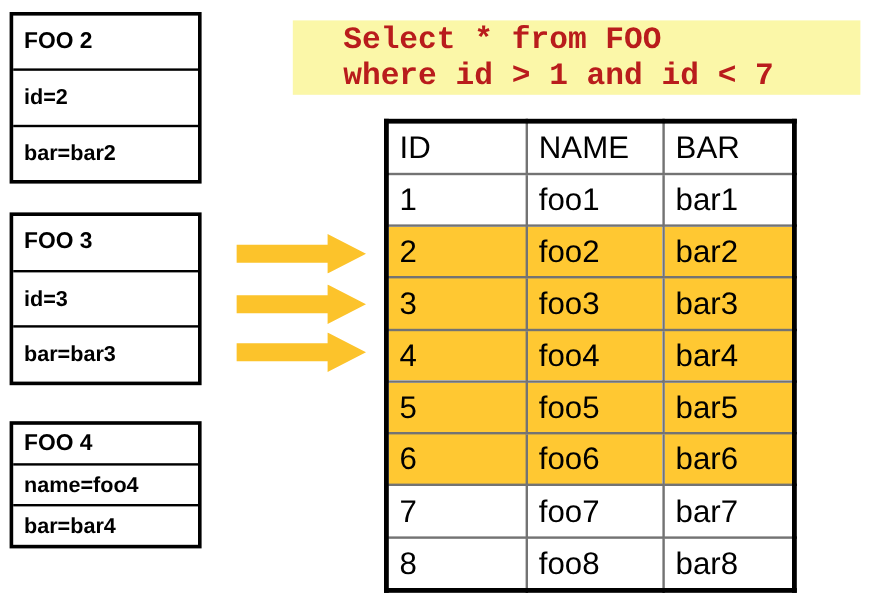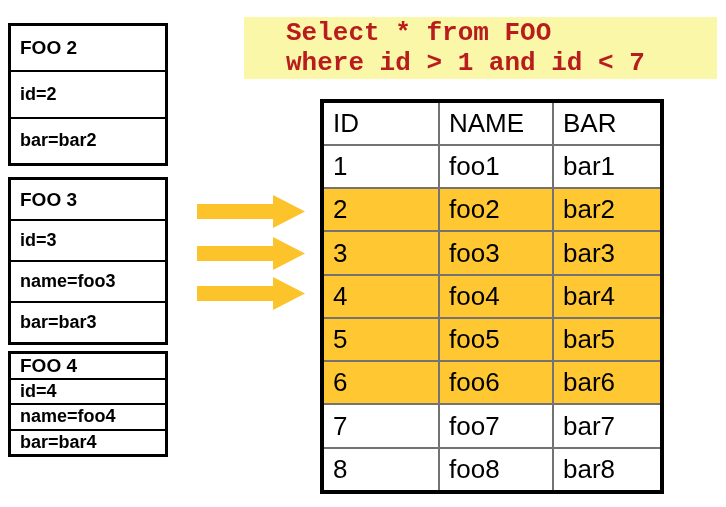--- a/index.html
+++ b/index.html
@@ -82,36 +82,34 @@
     overflow: hidden;
   }
   table.result-table { border: 4px solid #000000; }
   tr.hl td { background: #ffc832; }
 </style>
 </head>
 <body>
 
 <div class="stage">
 
-  <div class="record-box" style="top:23px;height:143px">
+  <div class="record-box" style="top:10px;height:143px">
     <div class="record-row title">FOO 2</div>
     <div class="record-row">id=2</div>
     <div class="record-row">bar=bar2</div>
   </div>
 
-  <div class="record-box" style="top:177px;height:168px">
+  <div class="record-box" style="top:177px;height:144px">
     <div class="record-row title">FOO 3</div>
     <div class="record-row">id=3</div>
-    <div class="record-row">name=foo3</div>
     <div class="record-row">bar=bar3</div>
   </div>
 
   <div class="record-box" style="top:351px;height:106px">
     <div class="record-row title">FOO 4</div>
-    <div class="record-row">id=4</div>
     <div class="record-row">name=foo4</div>
     <div class="record-row">bar=bar4</div>
   </div>
 
   <div class="query-box">
     <div>Select * from FOO</div>
     <div>where id &gt; 1 and id &lt; 7</div>
   </div>
 
   <svg class="arrow" style="top:195px" viewBox="0 0 108 33">

